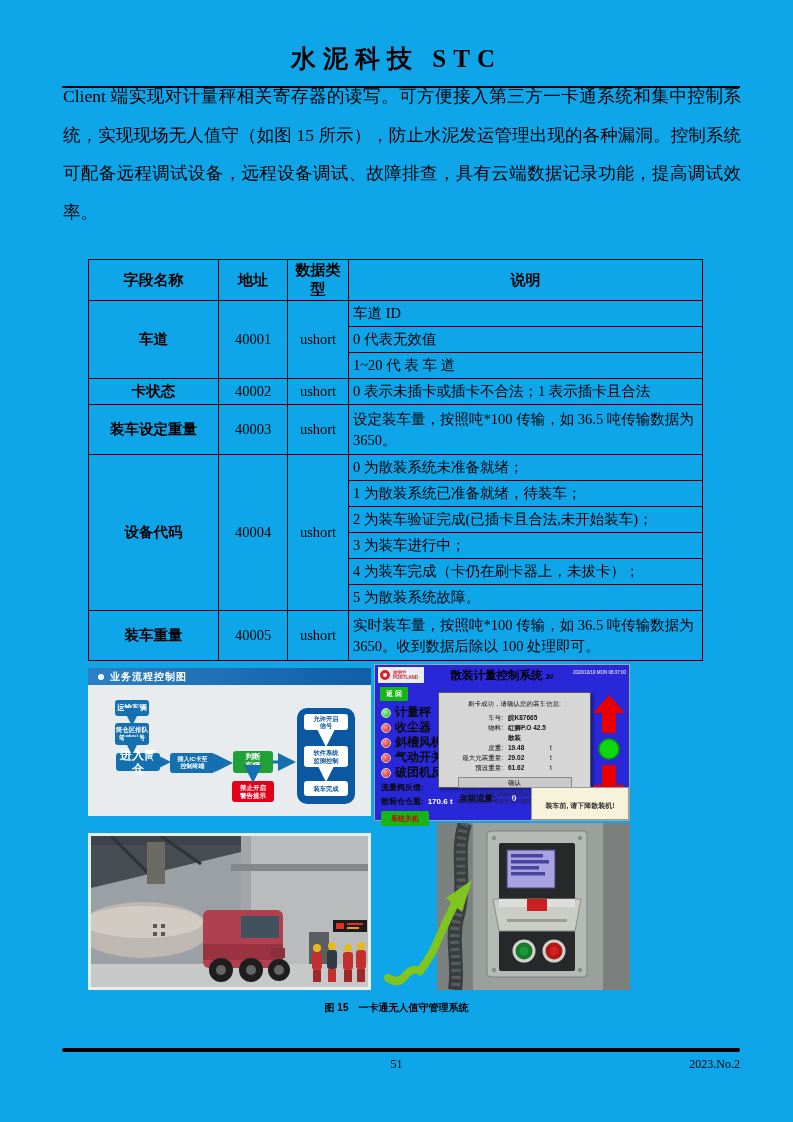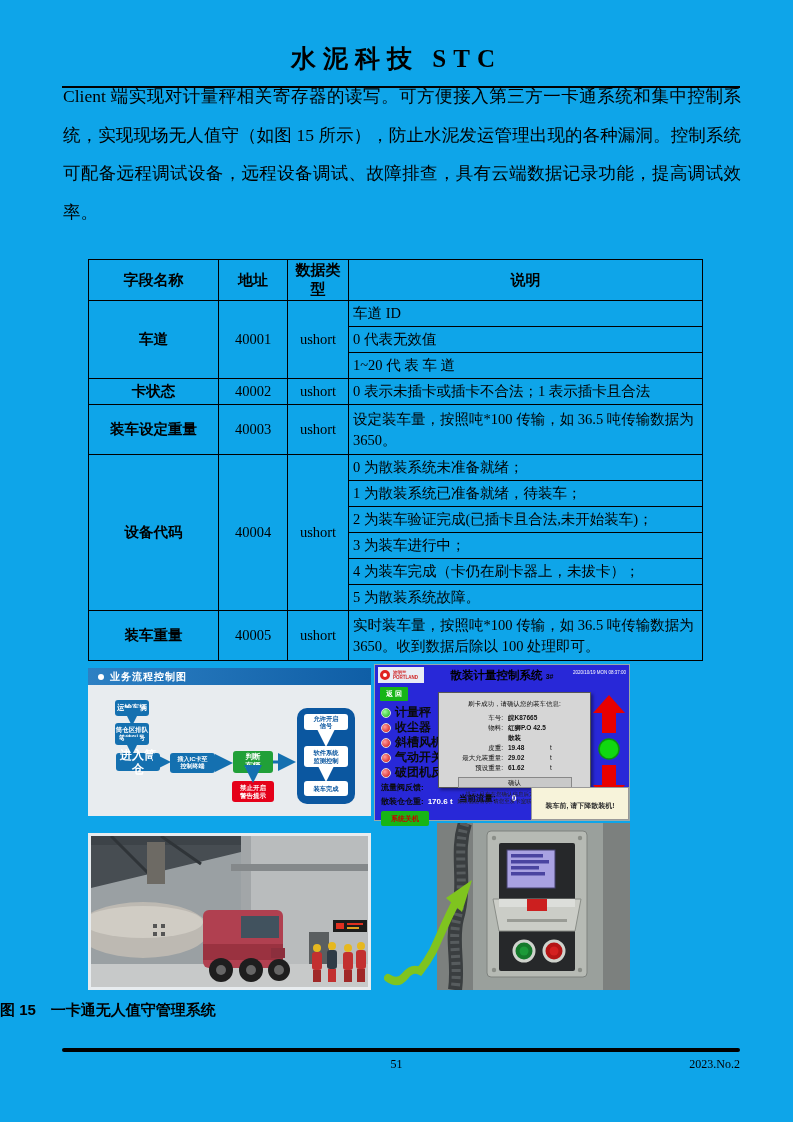--- a/index.html
+++ b/index.html
@@ -105,22 +105,22 @@
   .device-photo{position:absolute;left:349px;top:163px;width:193px;height:167px;}
   .green-arrow{position:absolute;left:296px;top:212px;width:100px;height:115px;pointer-events:none;z-index:3;}
   .steps{position:absolute;left:549px;top:2px;width:70px;height:330px;
          background:linear-gradient(90deg,#f5f5f5,#e6e6e6);display:flex;flex-direction:column;
          align-items:center;padding-top:6px;box-sizing:border-box;}
   .step-box{width:62px;height:54px;background:#fff;border:1.5px solid #6aaad6;box-sizing:border-box;
             margin-bottom:11px;padding:6px 0 0 7px;font-family:"Liberation Sans",sans-serif;
             font-size:13px;color:#1b6fad;line-height:1.35;}
 
   
-  .fig-caption{position:absolute;top:1001px;left:0;right:0;text-align:left;
-               font-family:"Liberation Sans",sans-serif;font-weight:bold;font-size:15px;}
+  .fig-caption{position:absolute;top:1001px;left:0;right:0;text-align:center;
+               font-family:"Liberation Sans",sans-serif;font-weight:bold;font-size:10px;}
   .footer-bar{position:absolute;top:1048px;left:62px;width:678px;height:4px;background:#000;border-radius:2px;}
   .page-num{position:absolute;top:1057px;left:0;right:0;text-align:center;font-size:12px;}
   .issue{position:absolute;top:1057px;right:53px;font-size:12px;}
 </style>
 </head>
 <body>
 
 <div class="page">
 
   <div class="doc-title">水泥科技 STC</div>

